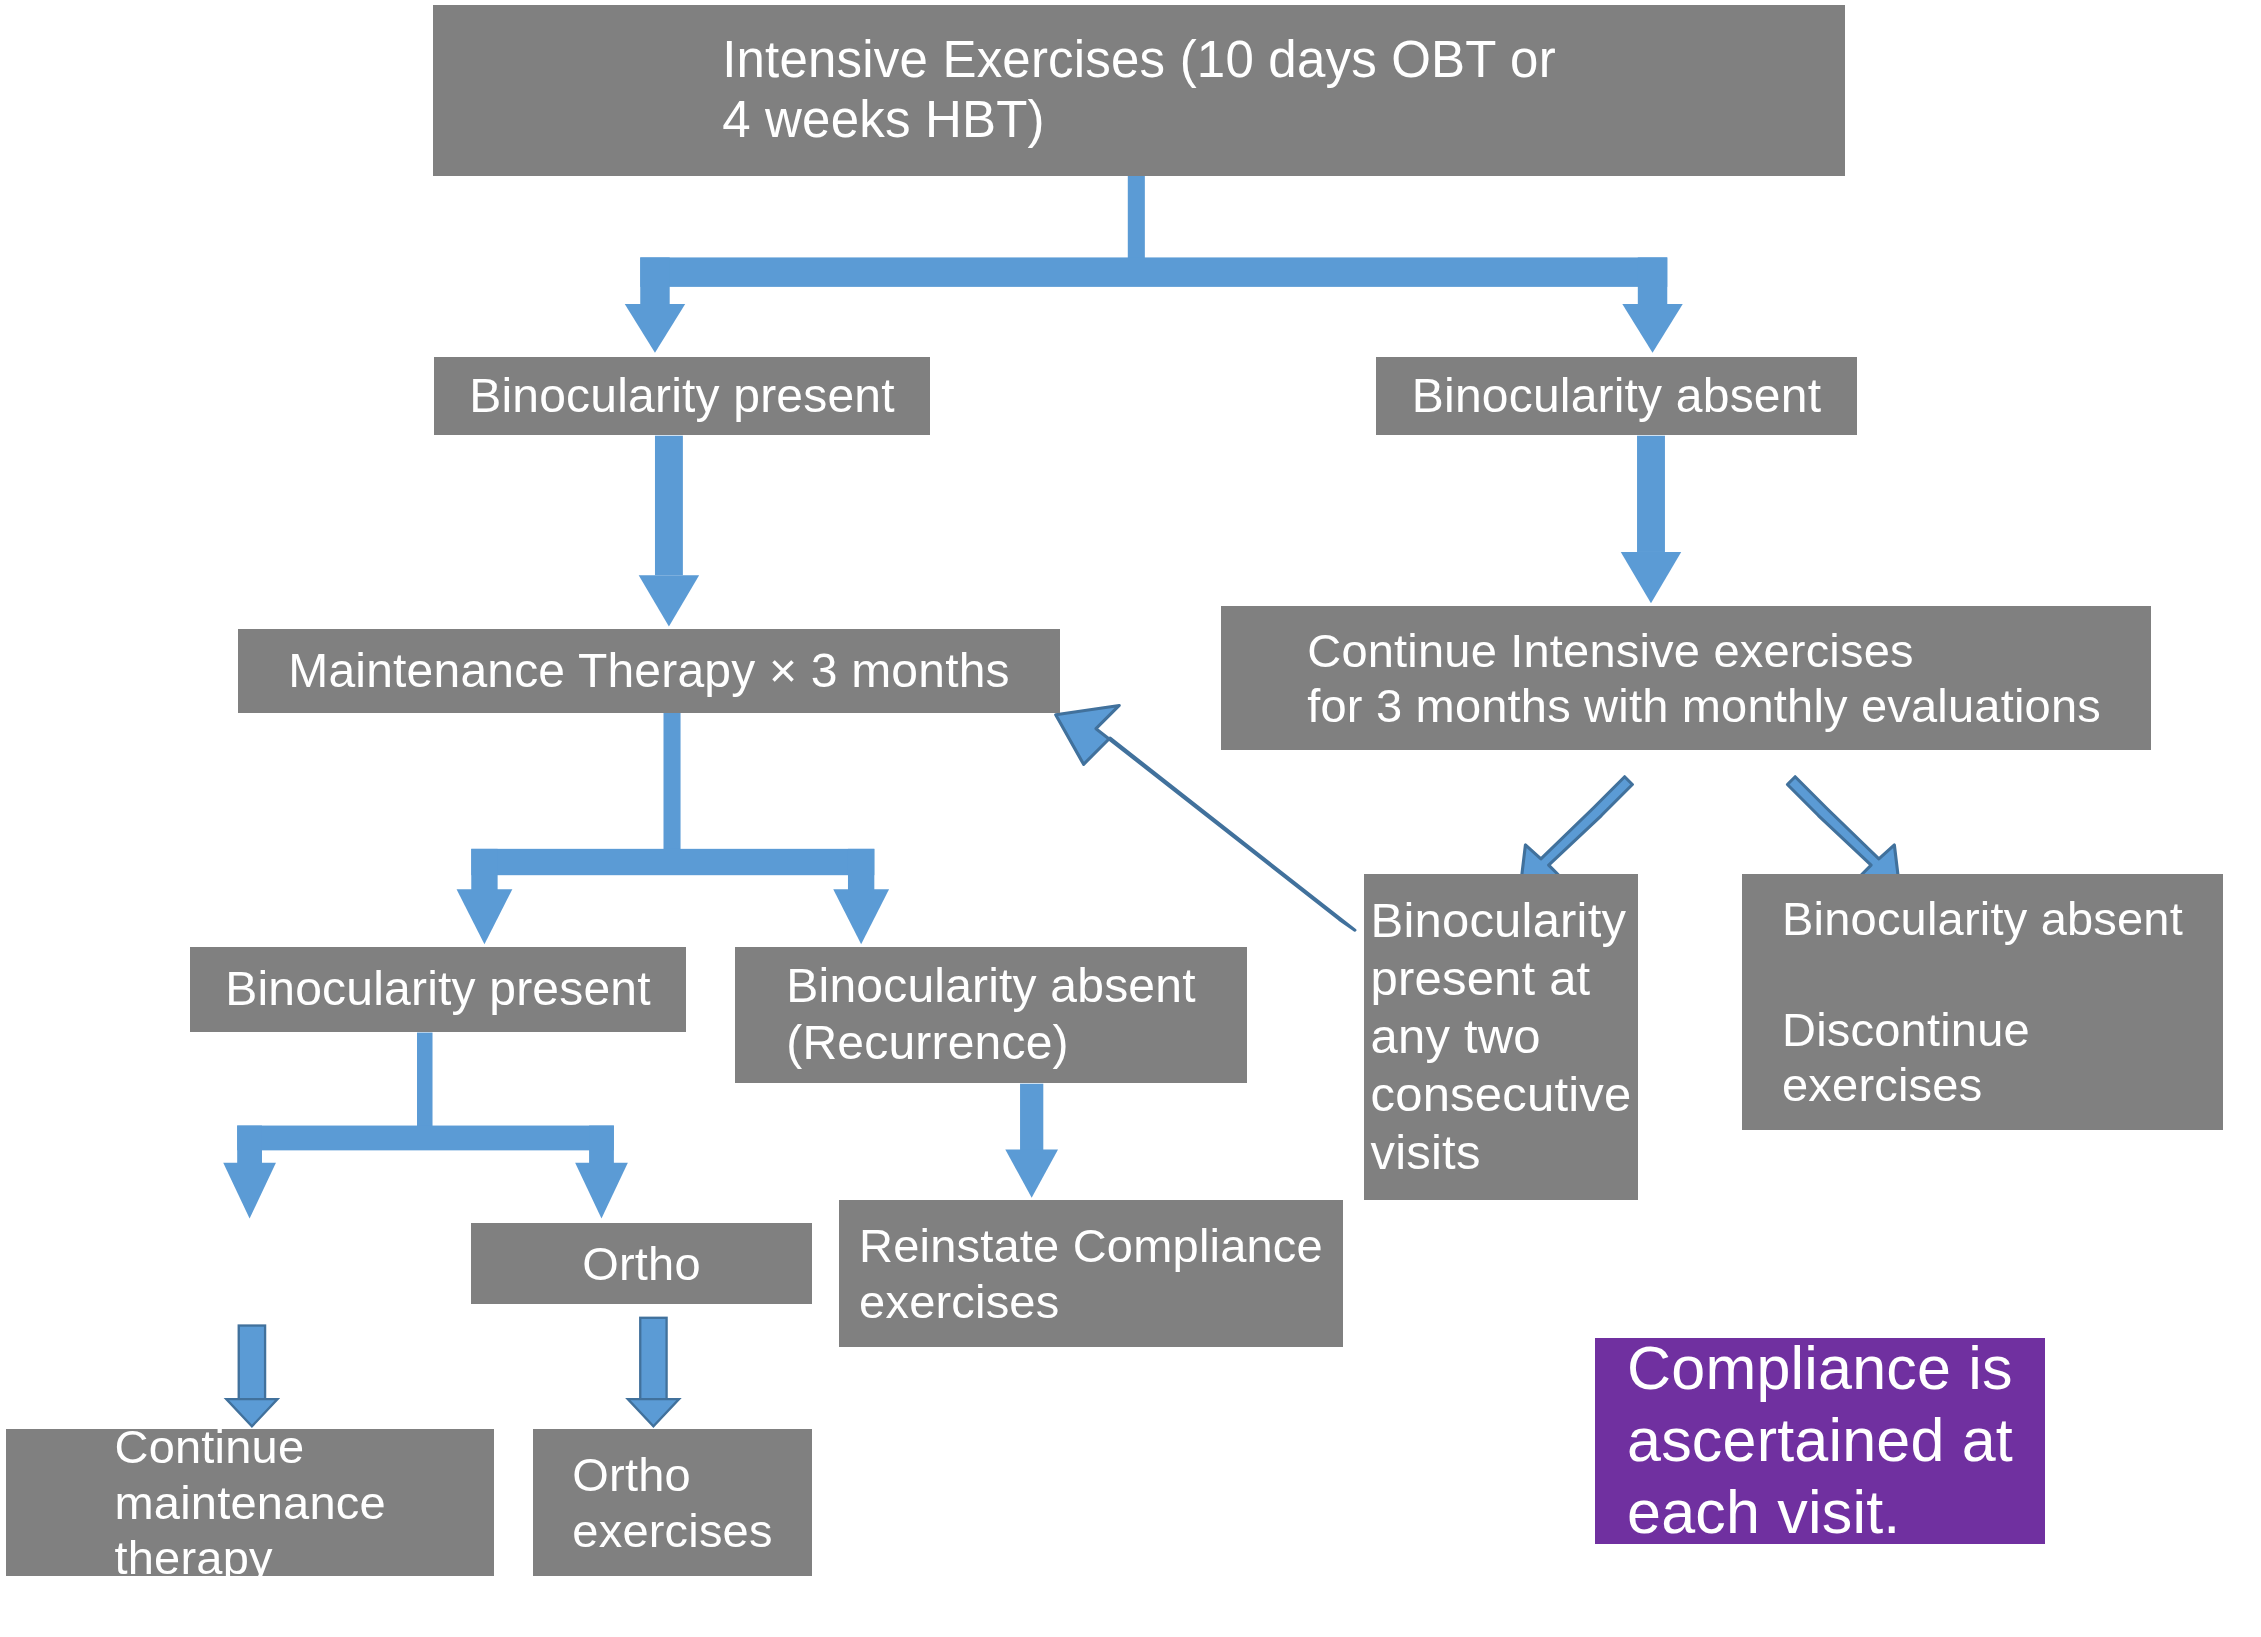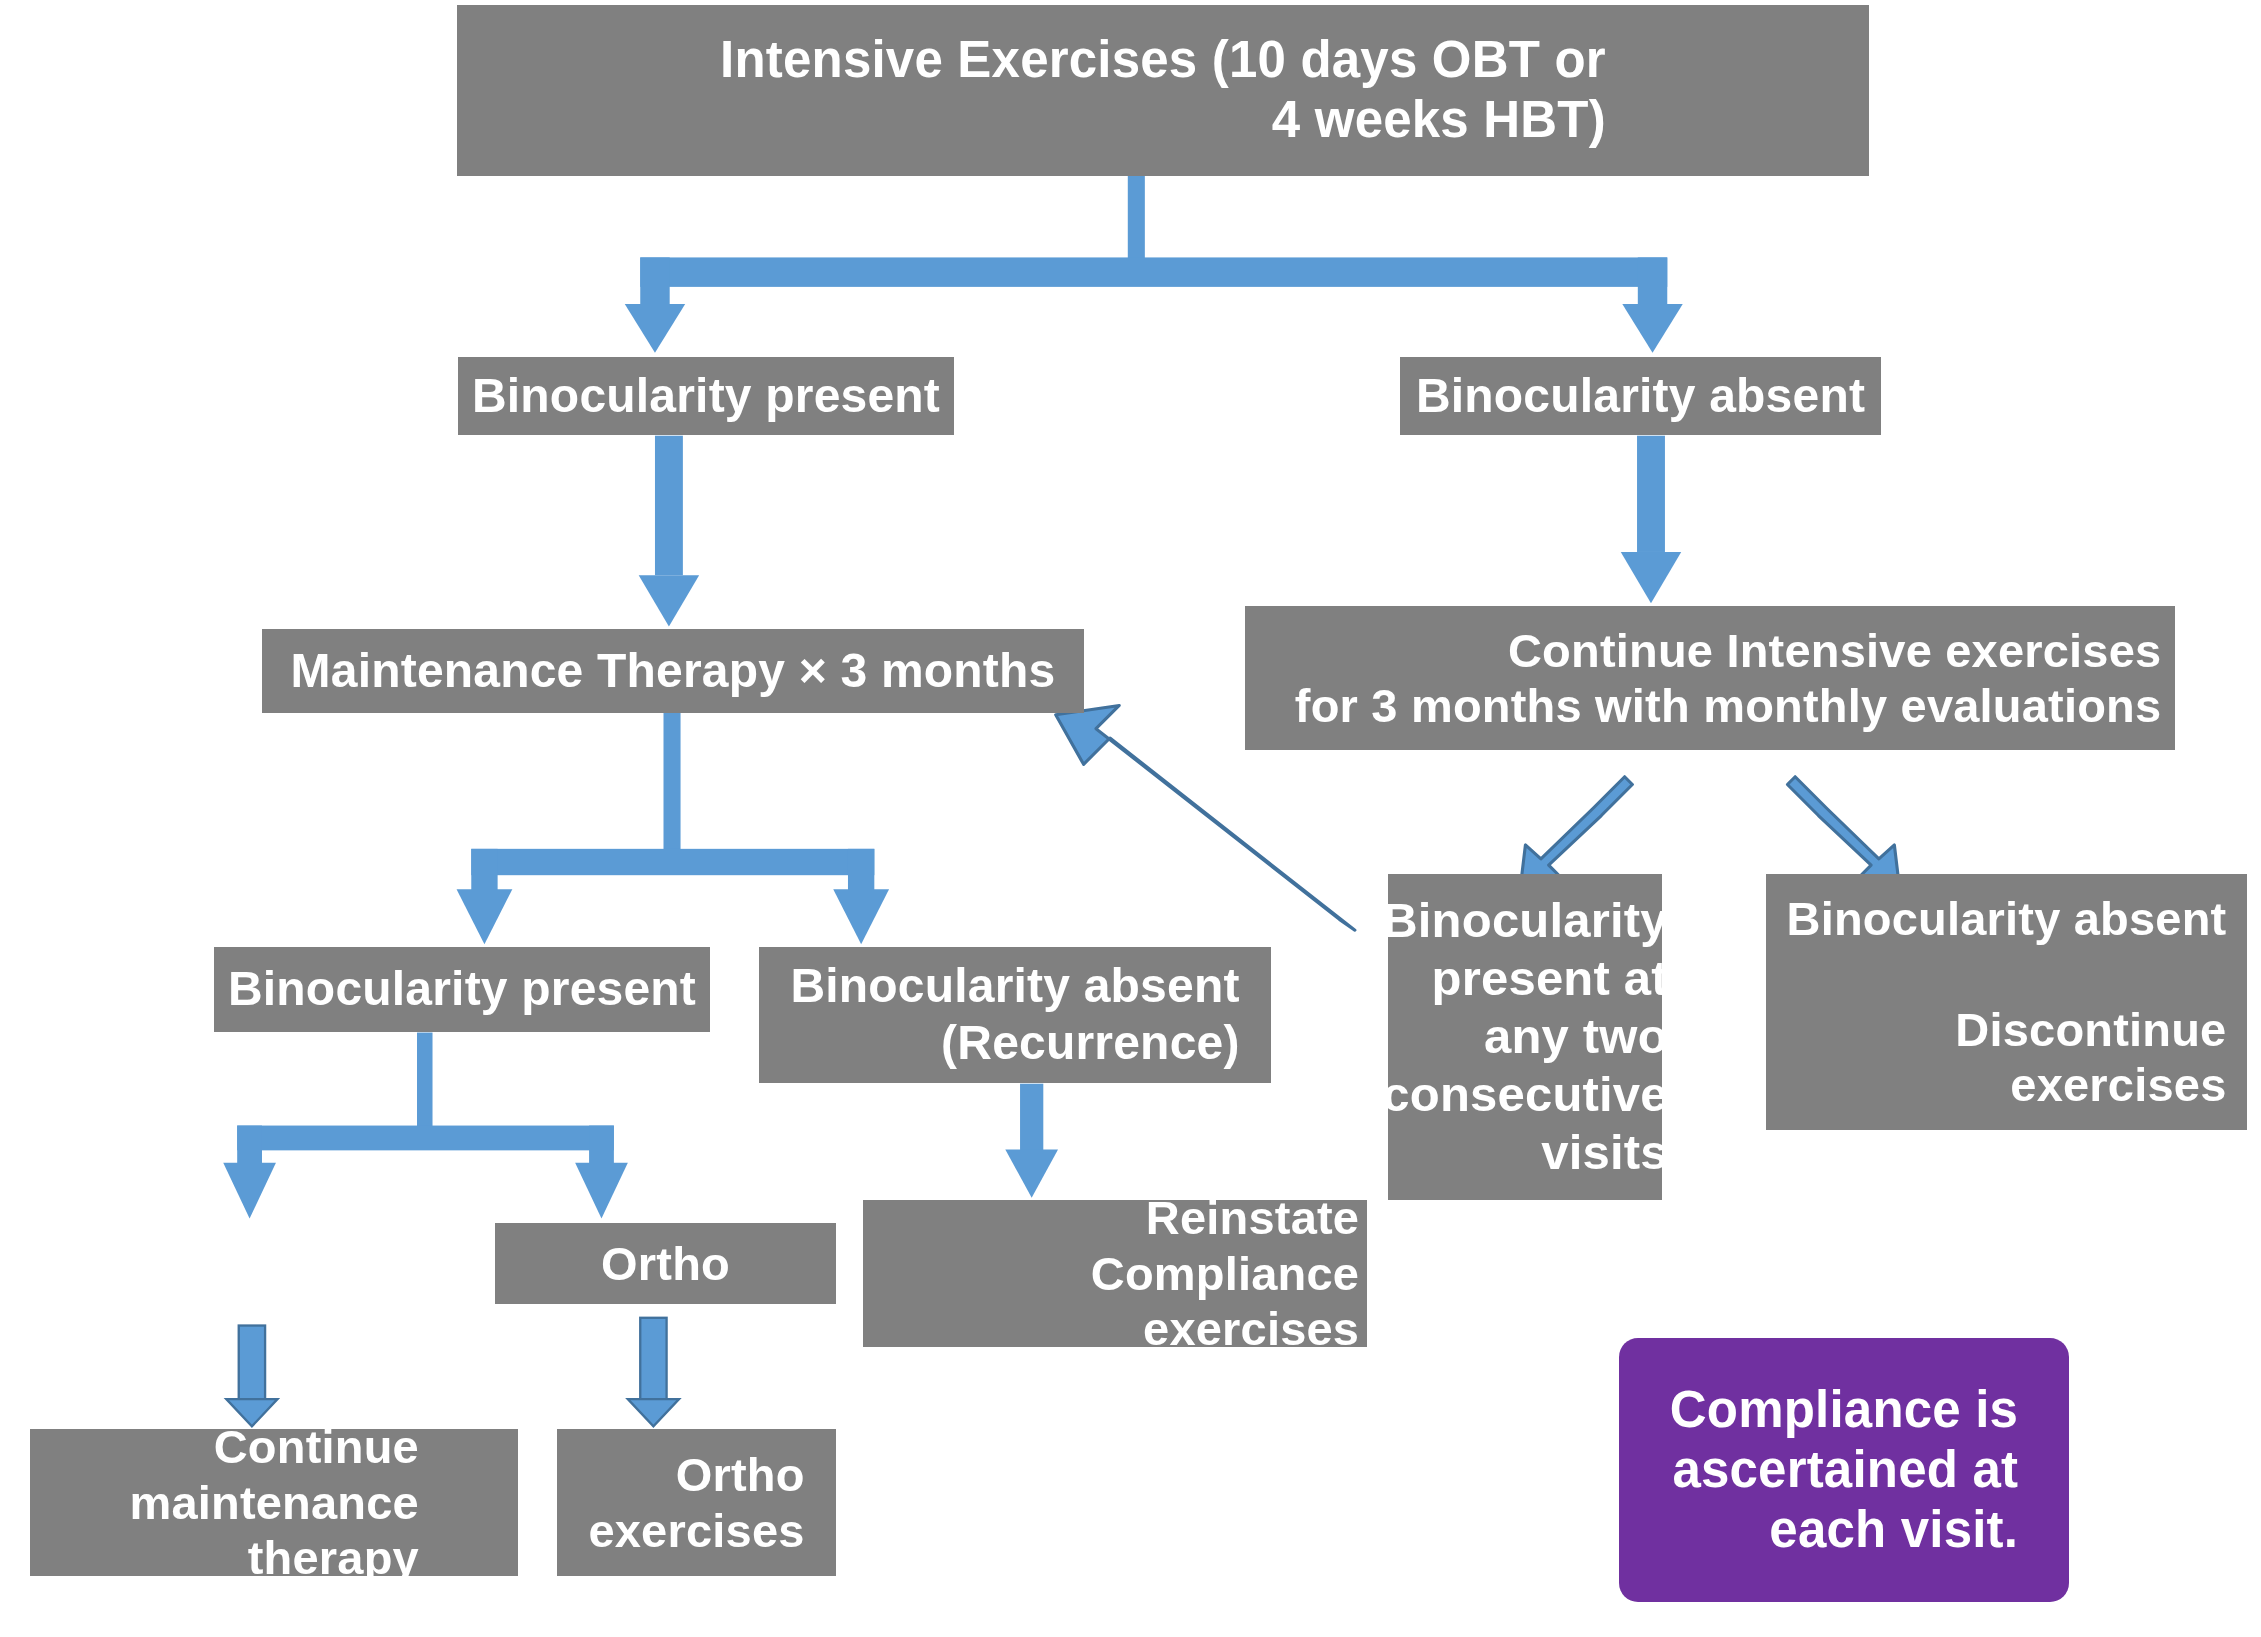--- a/index.html
+++ b/index.html
@@ -15,28 +15,27 @@
     overflow: hidden;
     font-family: "Liberation Sans", sans-serif;
   }
   .node {
     position: absolute;
     background: #808080;
     color: #ffffff;
     display: flex;
     align-items: center;
     justify-content: center;
-    text-align: right;
+    text-align: left;
     line-height: 1.18;
     box-sizing: border-box;
     padding: 3.1px 7.8px;
     white-space: pre-line;
-    font-weight: 700;
+    font-weight: 400;
     letter-spacing: 0.2px;
-    margin-left: 24px;
   }
   .node.purple {
     background: #7030A0;
   }
   .svg-layer {
     position: absolute;
     left: 0;
     top: 0;
     width: 2261px;
     height: 1638px;
@@ -150,18 +149,18 @@
   <div class="node" style="left:839px; top:1200px; width:504px; height:147px; font-size:47px;">Reinstate Compliance
 exercises</div>
 
   <div class="node" style="left:6.2px; top:1429px; width:488px; height:147px; font-size:47px;">Continue
 maintenance
 therapy</div>
 
   <div class="node" style="left:533px; top:1429px; width:279px; height:147px; font-size:47px;">Ortho
 exercises</div>
 
-  <div class="node purple" style="left:1595px; top:1338px; width:450px; height:264px; font-size:51px;border-radius:19px;">Compliance is
+  <div class="node purple" style="left:1595px; top:1338px; width:450px; height:206px; font-size:61px;">Compliance is
 ascertained at
 each visit.</div>
 
 </div>
 
 
 </body></html>

